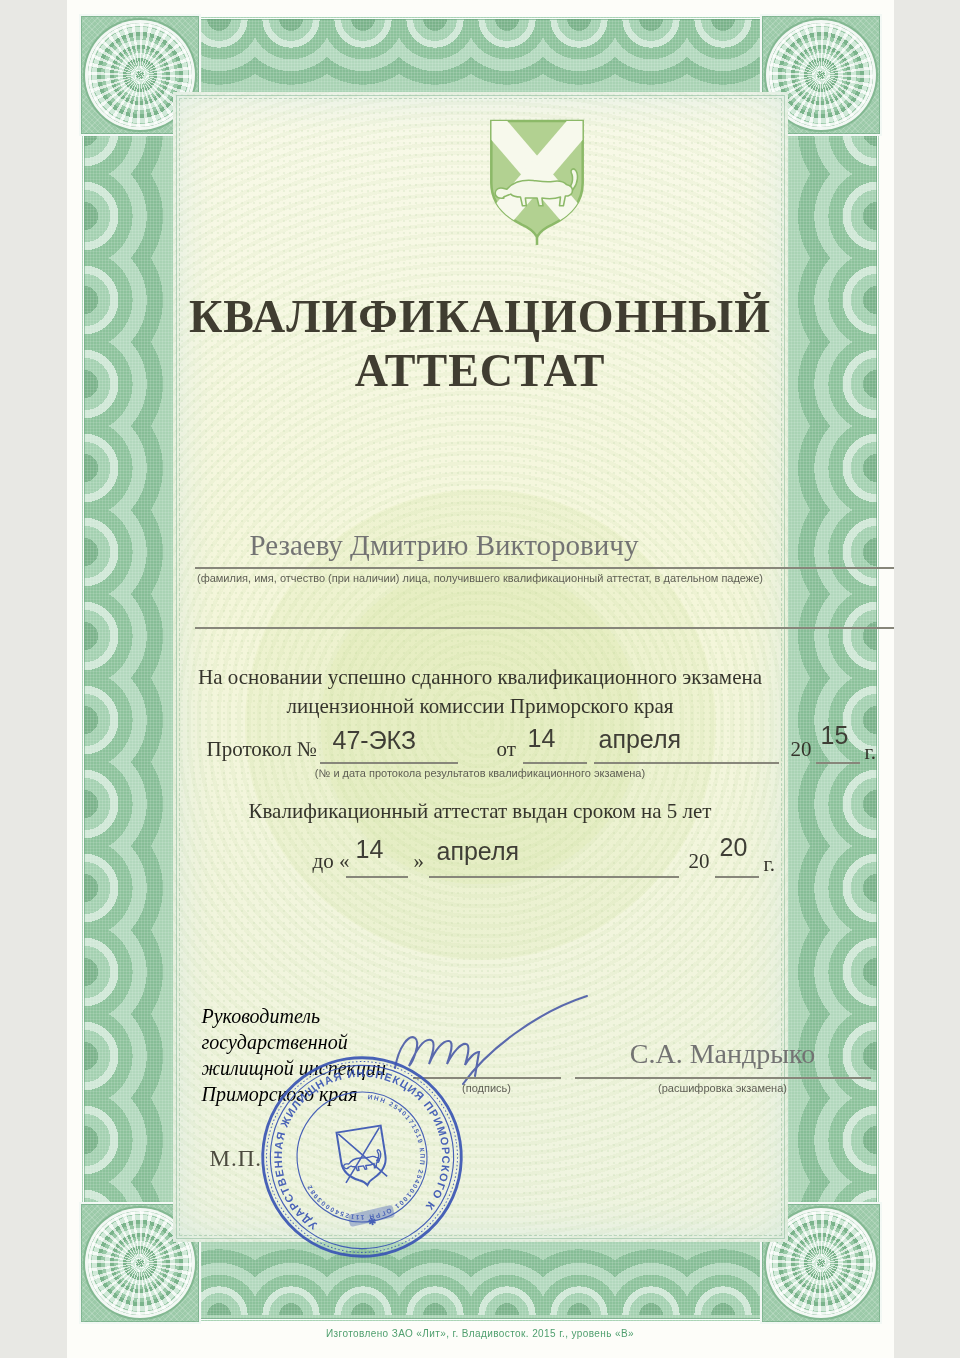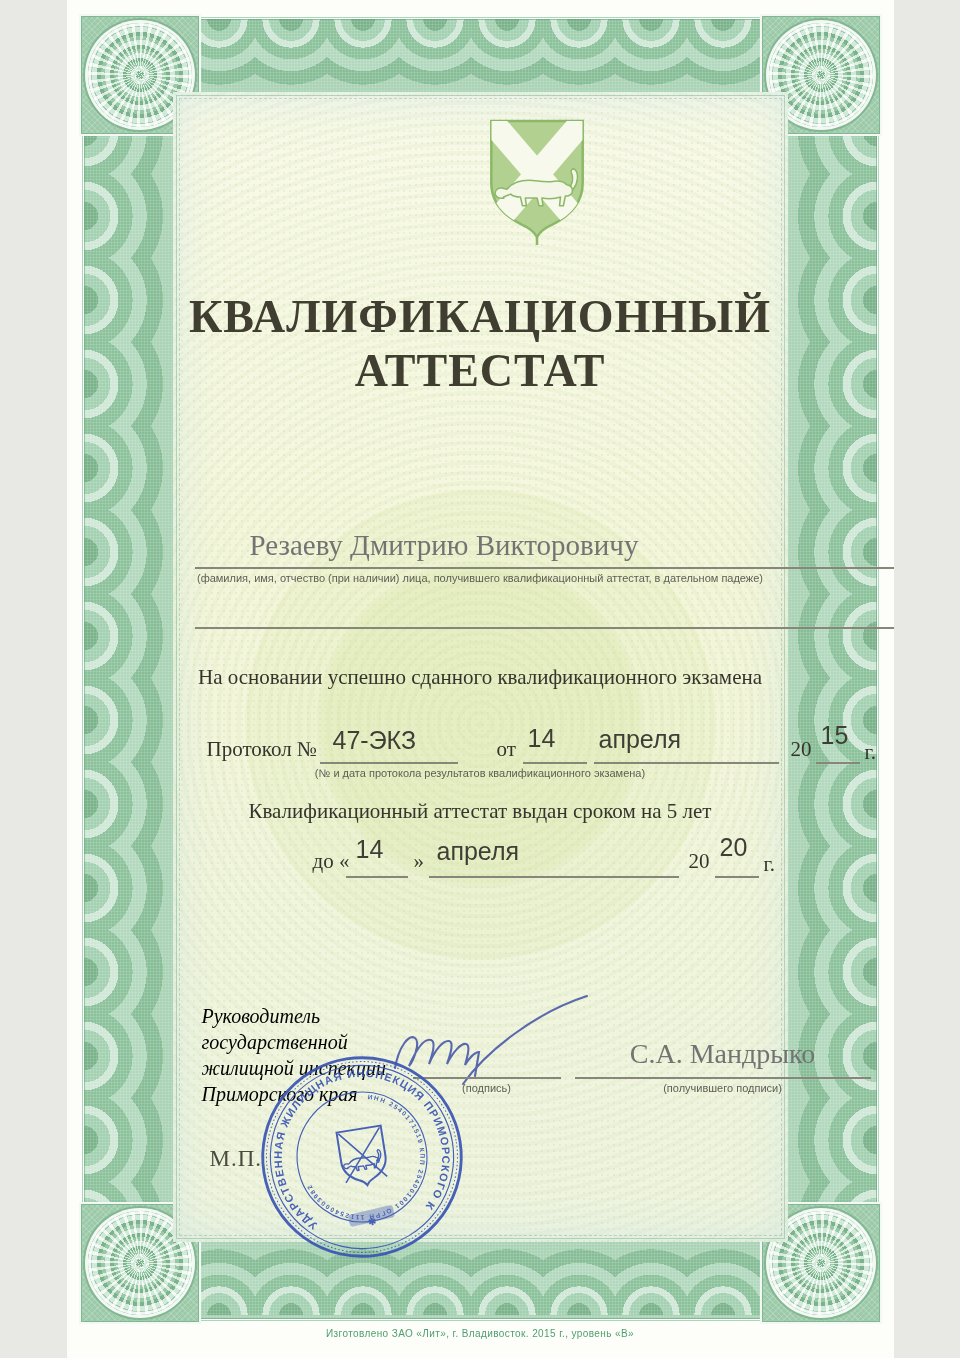--- a/index.html
+++ b/index.html
@@ -139,20 +139,21 @@
 
 
   <div class="abs value-serif" style="left:183px;top:529px;">Резаеву Дмитрию Викторовичу</div>
   <div class="rule" style="left:128px;width:708px;top:567px;"></div>
   <div class="abs center small-cap" style="top:572px;">(фамилия, имя, отчество (при наличии) лица,  получившего квалификационный аттестат, в дательном падеже)</div>
 
   <div class="rule" style="left:128px;width:712px;top:627px;"></div>
 
   <div class="abs center label" style="top:663px;line-height:29px;">
     <div>На основании успешно сданного квалификационного экзамена</div>
+    <div>лицензионной комиссии Приморского края</div>
   </div>
 
   <div class="abs label" style="left:140px;top:737px;text-align:right;">Протокол №</div>
   <div class="abs value" style="left:266px;top:726px;">47-ЭКЗ</div>
   <div class="rule" style="left:253px;width:138px;top:762px;"></div>
   <div class="abs label" style="left:430px;top:737px;">от</div>
   <div class="abs value" style="left:461px;top:724px;">14</div>
   <div class="rule" style="left:456px;width:64px;top:762px;"></div>
   <div class="abs value" style="left:532px;top:725px;">апреля</div>
   <div class="rule" style="left:527px;width:185px;top:762px;"></div>
@@ -186,21 +187,21 @@
     <g fill="none" stroke="#4a5aa8" stroke-width="2.1" stroke-linecap="round" opacity=".9">
       <path d="M8 76 C 12 54 22 42 28 46 C 34 50 26 70 22 74 C 30 56 38 46 44 48 C 50 50 44 66 42 72 C 48 58 56 48 62 49 C 68 50 62 66 60 72 C 66 60 74 51 79 52 C 84 53 80 66 78 73 C 82 66 88 60 92 60 L 88 84"></path>
       <path d="M76 92 C 100 58 150 20 200 4"></path>
     </g>
   </svg>
   <div class="rule" style="left:346px;width:148px;top:1077px;"></div>
   <div class="abs small-cap" style="left:346px;width:148px;top:1082px;text-align:center;">(подпись)</div>
 
   <div class="abs value-serif" style="left:508px;width:296px;top:1038px;text-align:center;font-size:28px;">С.А. Мандрыко</div>
   <div class="rule" style="left:508px;width:296px;top:1077px;"></div>
-  <div class="abs small-cap" style="left:508px;width:296px;top:1082px;text-align:center;">(получившего подписи)</div>
+  <div class="abs small-cap" style="left:508px;width:296px;top:1082px;text-align:center;">(расшифровка экзамена)</div>
 
   <div class="abs mp" style="left:143px;top:1146px;">М.П.</div>
 
   <svg class="stamp-svg" viewBox="0 0 220 220">
     <defs>
       <path id="ringMain" d="M50.6 169.4 A84 84 0 1 1 169.4 169.4"></path>
       <path id="ringInner" d="M110 49 A61 61 0 1 1 109.95 49"></path>
     </defs>
     <circle cx="110" cy="110" r="104" fill="none" stroke="#3a55b4" stroke-width="3"></circle>
     <circle cx="110" cy="110" r="100" fill="none" stroke="#3a55b4" stroke-width="1" stroke-dasharray="1.6 2.4"></circle>

